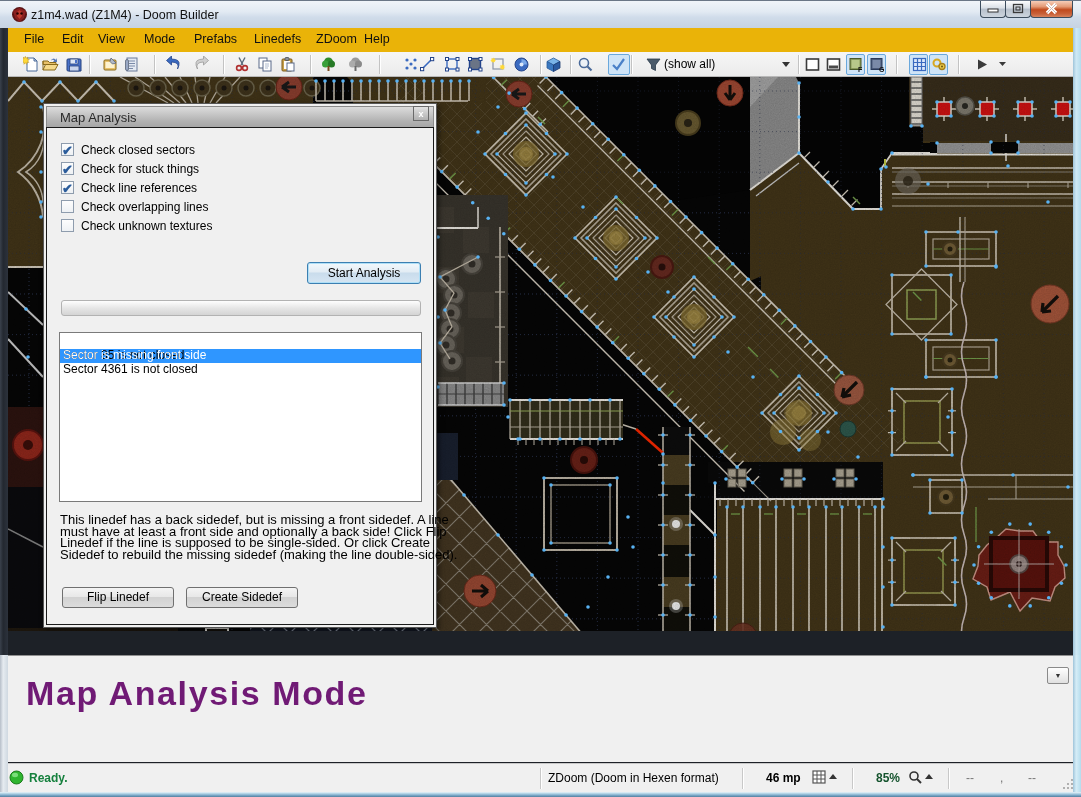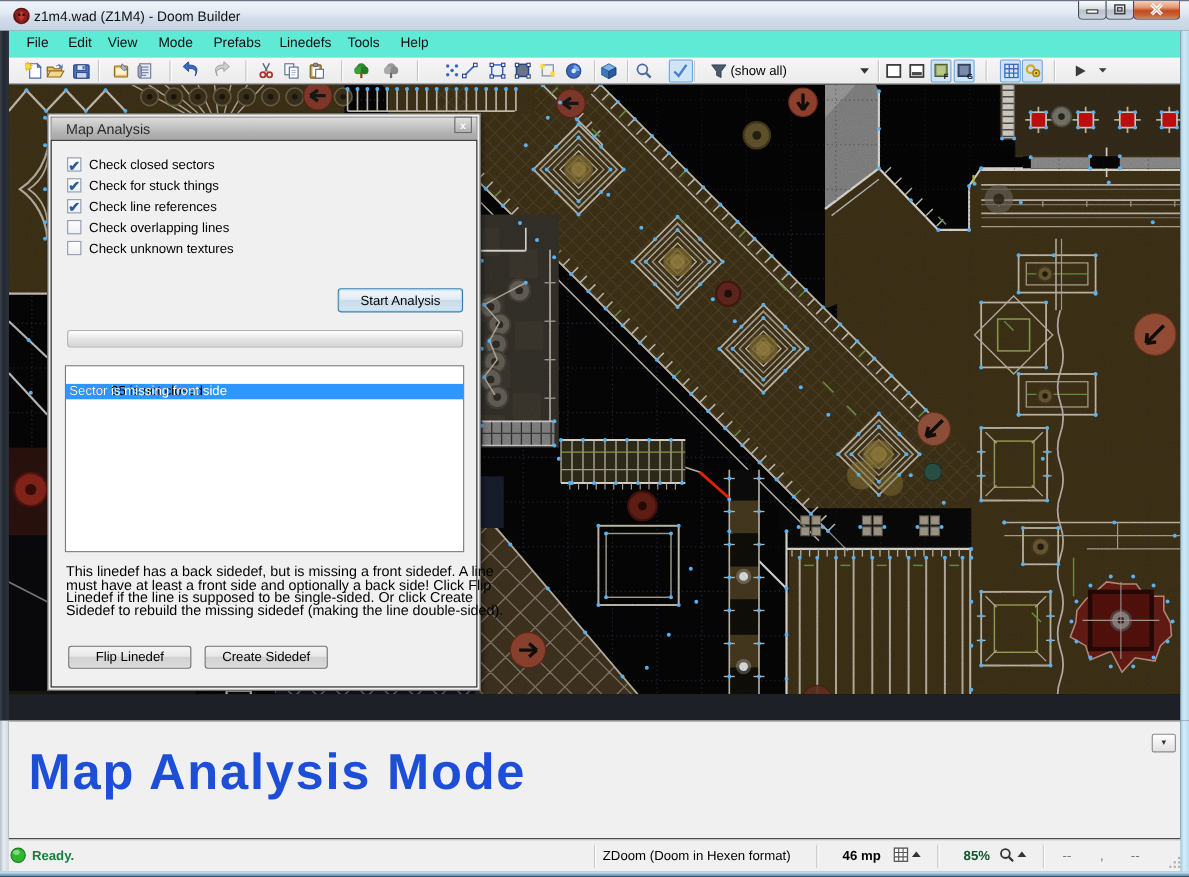--- a/index.html
+++ b/index.html
@@ -2,28 +2,28 @@
 <html><head><meta charset="utf-8"><style>
 *{margin:0;padding:0;box-sizing:border-box}
 body{width:1081px;height:797px;overflow:hidden;font-family:"Liberation Sans",sans-serif;background:#1d2127;position:relative}
 #titlebar{position:absolute;left:0;top:0;width:1081px;height:28px;background:linear-gradient(#f0f4f9,#e2eaf3 40%,#d0dcea 60%,#c6d3e2);border-top:1px solid #6a7686;}
 #title{position:absolute;left:31px;top:7px;font-size:12.5px;color:#111;}
 #appicon{position:absolute;left:11px;top:5px;width:17px;height:17px}
 .capbtn{position:absolute;top:0;height:17px;border:1px solid #3c4c5c;border-top:none;border-radius:0 0 4px 4px;}
 #btnmin{left:980px;width:26px;background:linear-gradient(#fdfdfd,#d8dee5 45%,#b7c0cb 50%,#cdd5de)}
 #btnmax{left:1005px;width:26px;background:linear-gradient(#fdfdfd,#d8dee5 45%,#b7c0cb 50%,#cdd5de)}
 #btnclose{left:1030px;width:43px;background:linear-gradient(#f6cdb8,#e49a76 35%,#c04a1e 55%,#c86038 80%,#d8825c)}
-#menubar{position:absolute;left:8px;top:28px;width:1065px;height:24px;background:#5eead4;}
+#menubar{position:absolute;left:8px;top:28px;width:1065px;height:24px;background:#eab308;}
 .mi{position:absolute;top:4px;font-size:12.5px;color:#111}
 #toolbar{position:absolute;left:8px;top:52px;width:1065px;height:25px;background:linear-gradient(#f6f6f6,#ebebeb);border-bottom:1px solid #b8b8b8}
 #canvas{position:absolute;left:8px;top:77px;width:1065px;height:554px;background:#060606;overflow:hidden}
 #leftedge{position:absolute;left:0;top:28px;width:8px;height:627px;background:linear-gradient(90deg,#3a414c,#232830 40%,#2c323c)}
 #rightedge{position:absolute;left:1073px;top:28px;width:8px;height:627px;background:linear-gradient(90deg,#9fc4da,#cfe9f5 40%,#b5dced)}
 #modepanel{position:absolute;left:8px;top:655px;width:1065px;height:107px;background:#f0f0f0;border-top:1px solid #909090}
-#modetext{position:absolute;left:18px;top:18px;font-size:46px;font-weight:bold;color:#1d4ed8;letter-spacing:1.6px}
+#modetext{position:absolute;left:18px;top:18px;font-size:34px;font-weight:bold;color:#701a75;letter-spacing:1.6px}
 #modebtn{position:absolute;left:1039px;top:11px;width:22px;height:17px;background:linear-gradient(#fefefe,#e0e0e0);border:1px solid #8a8a8a;border-radius:2px;font-size:7px;text-align:center;line-height:15px;color:#333}
 #statusbar{position:absolute;left:0px;top:763px;width:1081px;height:29px;background:#f0f0f0;border-top:1px solid #c8c8c8;font-size:12px}
 #botedge{position:absolute;left:0;top:792px;width:1081px;height:5px;background:linear-gradient(#e8f4fa,#9cc4dc 45%,#6d9cbd 75%,#53809f)}
 #ledge2{position:absolute;left:0;top:655px;width:8px;height:137px;background:linear-gradient(90deg,#b6bec8,#e6ebf0 40%,#cfd8e0)}
 #redge2{position:absolute;left:1073px;top:655px;width:8px;height:137px;background:linear-gradient(90deg,#9fc4da,#d5edf7 40%,#b5dced)}
 .sep{position:absolute;top:3px;width:1px;height:19px;background:#c3c3c3;box-shadow:1px 0 0 #fff}
 .ticn{position:absolute;top:4px;width:17px;height:17px}
 #dialog{position:absolute;left:35px;top:26px;width:394px;height:525px;background:#f0f0f0;border:1px solid #565656;box-shadow:2px 2px 5px rgba(0,0,0,0.5)}
 #dtitle{position:absolute;left:2px;top:2px;width:388px;height:21px;background:linear-gradient(#dcdcdc,#b2b2b2 70%,#a6a6a6);border:1px solid #8a8a8a;border-bottom:none}
 #dtitletxt{position:absolute;left:13px;top:3px;font-size:13px;color:#2a2a2a}
@@ -62,21 +62,21 @@
         <path d="M16 3 L25 12 M25 3 L16 12" stroke="#5a1505" stroke-width="1" opacity="0.3"></path>
       </svg></div>
   </div>
 <div id="menubar">
     <span class="mi" style="left:16px">File</span>
     <span class="mi" style="left:54px">Edit</span>
     <span class="mi" style="left:90px">View</span>
     <span class="mi" style="left:136px">Mode</span>
     <span class="mi" style="left:186px">Prefabs</span>
     <span class="mi" style="left:246px">Linedefs</span>
-    <span class="mi" style="left:308px">Tools</span>
+    <span class="mi" style="left:308px">ZDoom</span>
     <span class="mi" style="left:356px">Help</span>
   </div>
 <div id="toolbar">
     <div style="position:absolute;left:600px;top:2px;width:22px;height:21px;border:1px solid #6aa8dc;background:#cfe4f7;border-radius:2px"></div>
     <div style="position:absolute;left:838px;top:2px;width:19px;height:21px;border:1px solid #6aa8dc;background:#cfe4f7;border-radius:2px"></div>
     <div style="position:absolute;left:859px;top:2px;width:19px;height:21px;border:1px solid #6aa8dc;background:#cfe4f7;border-radius:2px"></div>
     <div style="position:absolute;left:901px;top:2px;width:19px;height:21px;border:1px solid #6aa8dc;background:#cfe4f7;border-radius:2px"></div>
     <div style="position:absolute;left:921px;top:2px;width:19px;height:21px;border:1px solid #6aa8dc;background:#cfe4f7;border-radius:2px"></div>
     <svg class="ticn" style="left:15px" viewBox="0 0 17 17">
       <path d="M4 2 h7 l3 3 v10 h-10 z" fill="#fff" stroke="#4a6a9a" stroke-width="1"></path>
@@ -1186,20 +1186,21 @@
         </div>
         <div class="cbrow" style="top:91px">
           <span class="cbox"></span>
           <span class="cblabel">Check unknown textures</span>
         </div>
         <div id="startbtn">Start Analysis</div>
         <div id="pbar"></div>
         <div id="listbox">
           <div class="li" style="padding-top:16px">Sector 85 is not closed</div>
           <div class="li lisel">Sector is missing front side</div>
+          <div class="li">Sector 4361 is not closed</div>
         </div>
         <div id="desc">This linedef has a back sidedef, but is missing a front sidedef. A line<br>must have at least a front side and optionally a back side! Click Flip<br>Linedef if the line is supposed to be single-sided. Or click Create<br>Sidedef to rebuild the missing sidedef (making the line double-sided).</div>
         <div class="btn" style="left:15px">Flip Linedef</div>
         <div class="btn" style="left:139px">Create Sidedef</div>
       </div>
     </div>
   </div>
 <div id="leftedge"></div>
 <div id="rightedge"></div>
 <div id="modepanel">

